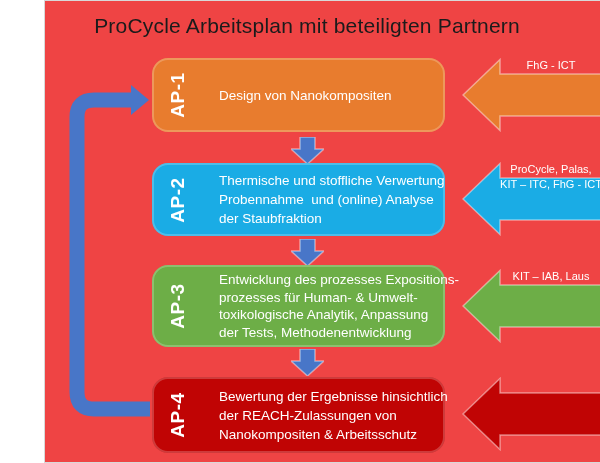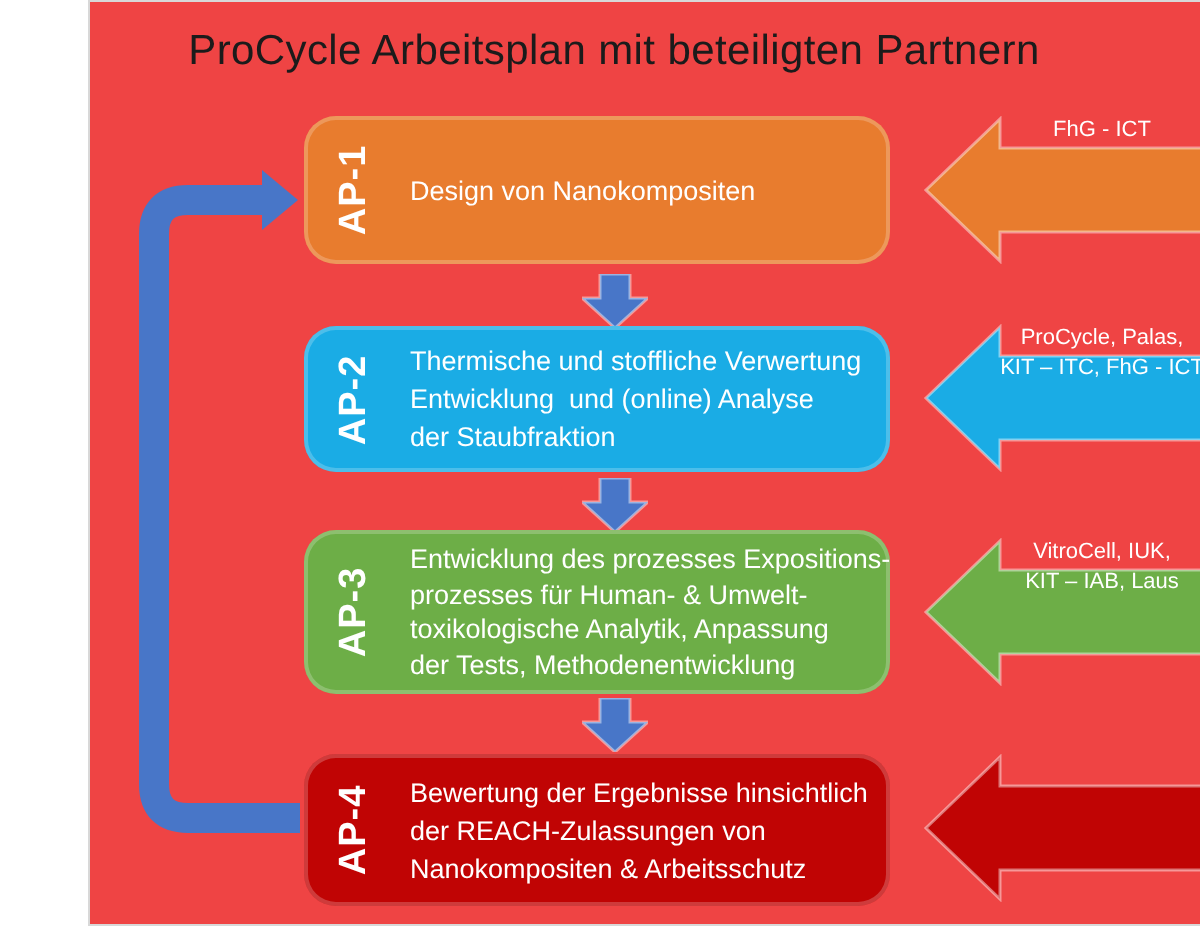--- a/index.html
+++ b/index.html
@@ -35,21 +35,21 @@
     display:flex;align-items:center;justify-content:center;
   }
   .ap-label span{
     transform:rotate(-90deg);
     white-space:nowrap;
     font-weight:700;
     font-size:19px;
     letter-spacing:0.5px;
   }
   .ap-desc{
-    padding-left:53px;padding-right:6px;
+    padding-left:67px;padding-right:6px;
     font-size:13.5px;line-height:19px;
   }
   .ap-desc .line{white-space:pre;}
   .down-arrow{position:absolute;}
   .down-arrow polygon, .arrow-shape{stroke:rgba(255,255,255,0.45);stroke-width:1.5;}
   .partner-arrow{
     position:absolute;left:417px;width:158px;height:74px;
   }
   .partner-arrow svg{position:absolute;left:0;top:0;}
   .partner-text{
@@ -85,21 +85,21 @@
   <svg class="down-arrow" style="left:246px;top:136px;" width="33" height="27" viewBox="0 0 33 27">
     <polygon points="9,0 24,0 24,12 33,12 16.5,27 0,12 9,12" fill="#4876c8"></polygon>
   </svg>
 
   <div class="ap-box" style="top: 162px; height: 73px; background-color: rgb(26, 172, 229);">
     <div class="ap-label">
       <span>AP-2</span>
     </div>
     <div class="ap-desc">
       <div class="line">Thermische und stoffliche Verwertung</div>
-      <div class="line">Entwicklung  und (online) Analyse</div>
+      <div class="line">Probennahme  und (online) Analyse</div>
       <div class="line">der Staubfraktion</div>
     </div>
   </div>
 
   <svg class="down-arrow" style="left:246px;top:238px;" width="33" height="27" viewBox="0 0 33 27">
     <polygon points="9,0 24,0 24,12 33,12 16.5,27 0,12 9,12" fill="#4876c8"></polygon>
   </svg>
 
   <div class="ap-box" style="top: 264px; height: 82px; background-color: rgb(109, 174, 71);">
     <div class="ap-label">
@@ -145,21 +145,20 @@
       <div>ProCycle, Palas,</div>
       <div>KIT – ITC, FhG - ICT</div>
     </div>
   </div>
 
   <div class="partner-arrow" style="top:268px;">
     <svg width="158" height="74" viewBox="0 0 158 74">
       <polygon class="arrow-shape" points="1,37 38,1.5 38,16 157,16 157,58 38,58 38,72.5" fill="#6dae47"></polygon>
     </svg>
     <div class="partner-text">
-      <div>VitroCell, IUK,</div>
       <div>KIT – IAB, Laus</div>
     </div>
   </div>
 
   <div class="partner-arrow" style="top:376px;">
     <svg width="158" height="74" viewBox="0 0 158 74">
       <polygon class="arrow-shape" points="1,37 38,1.5 38,16 157,16 157,58 38,58 38,72.5" fill="#c00404"></polygon>
     </svg>
   </div>
 

